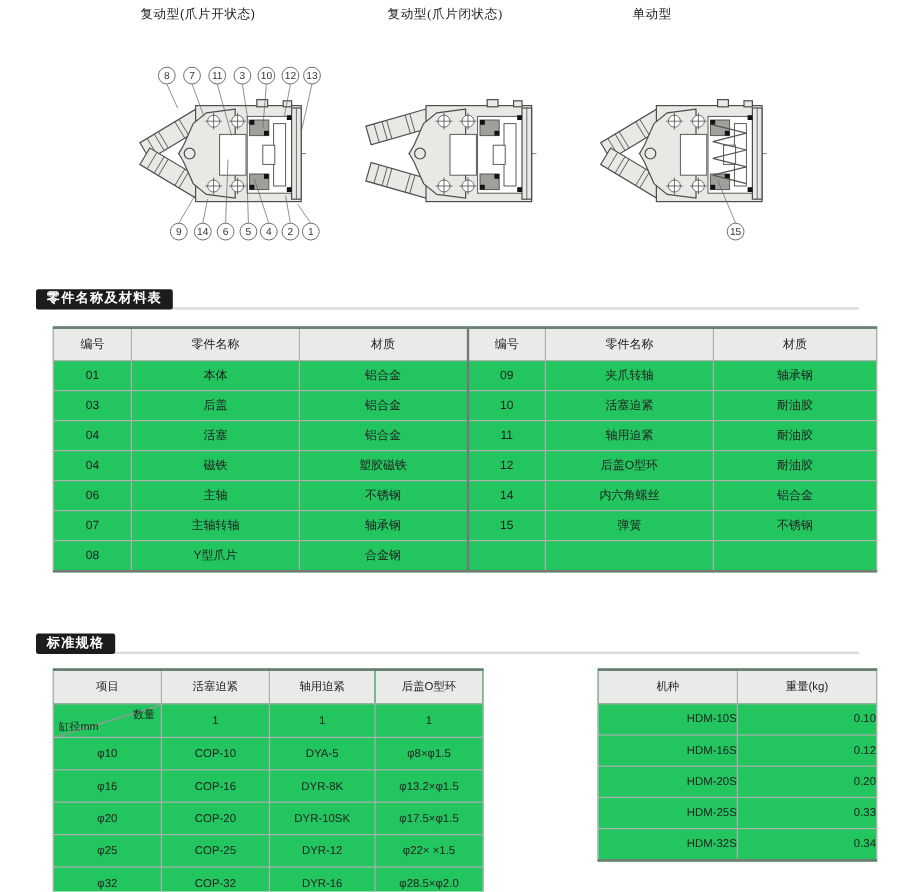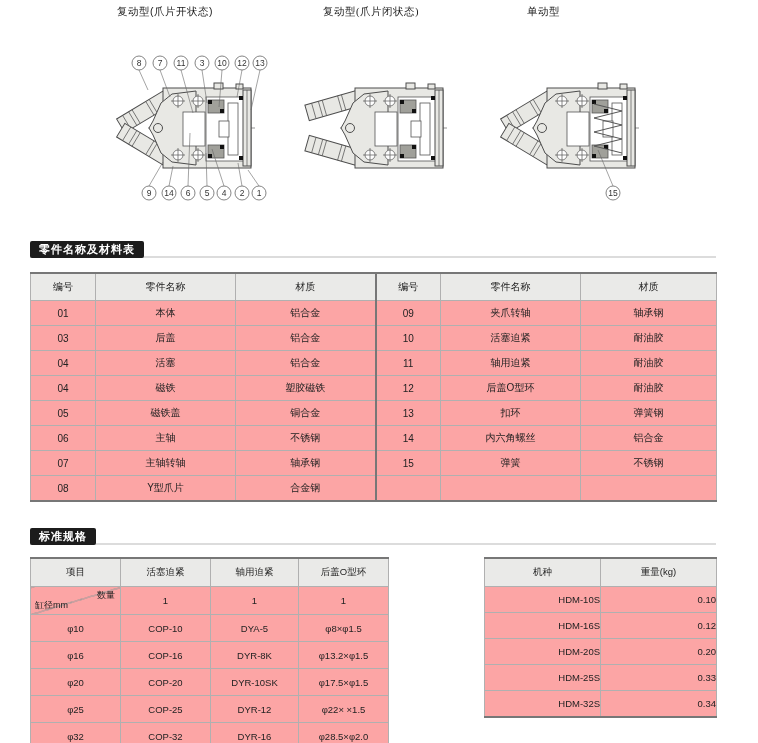--- a/index.html
+++ b/index.html
@@ -28,21 +28,21 @@
   }
   .bar-parts{top:241px;text-align:center;}
   .bar-spec{top:528px;}
   .section-rule{
     position:absolute;left:30px;width:686px;height:2px;background:#dcdcdc;z-index:1;
   }
   .rule-parts{top:256px;}
   .rule-spec{top:543px;}
 
   
-  table{border-collapse:collapse;table-layout:fixed;position:absolute;background:#fca5a5;}
+  table{border-collapse:collapse;table-layout:fixed;position:absolute;background:#22c55e;margin-left:14px;}
   th,td{
     border:1px solid #b0b0b0;text-align:center;vertical-align:middle;
     font-weight:normal;padding:0;overflow:hidden;white-space:nowrap;
   }
   th{background:#eaeae8;}
   table{border-top:2px solid #777;border-bottom:2px solid #777;}
 
   .parts-table{left:30px;top:272px;width:686px;font-size:10px;}
   .parts-table th{height:26px;}
   .parts-table td{height:24px;}
@@ -261,28 +261,20 @@
         </tr>
         <tr>
           <td>04</td>
           <td>磁铁</td>
           <td>塑胶磁铁</td>
           <td>12</td>
           <td>后盖O型环</td>
           <td>耐油胶</td>
         </tr>
         <tr>
-          <td>05</td>
-          <td>磁铁盖</td>
-          <td>铜合金</td>
-          <td>13</td>
-          <td>扣环</td>
-          <td>弹簧钢</td>
-        </tr>
-        <tr>
           <td>06</td>
           <td>主轴</td>
           <td>不锈钢</td>
           <td>14</td>
           <td>内六角螺丝</td>
           <td>铝合金</td>
         </tr>
         <tr>
           <td>07</td>
           <td>主轴转轴</td>

